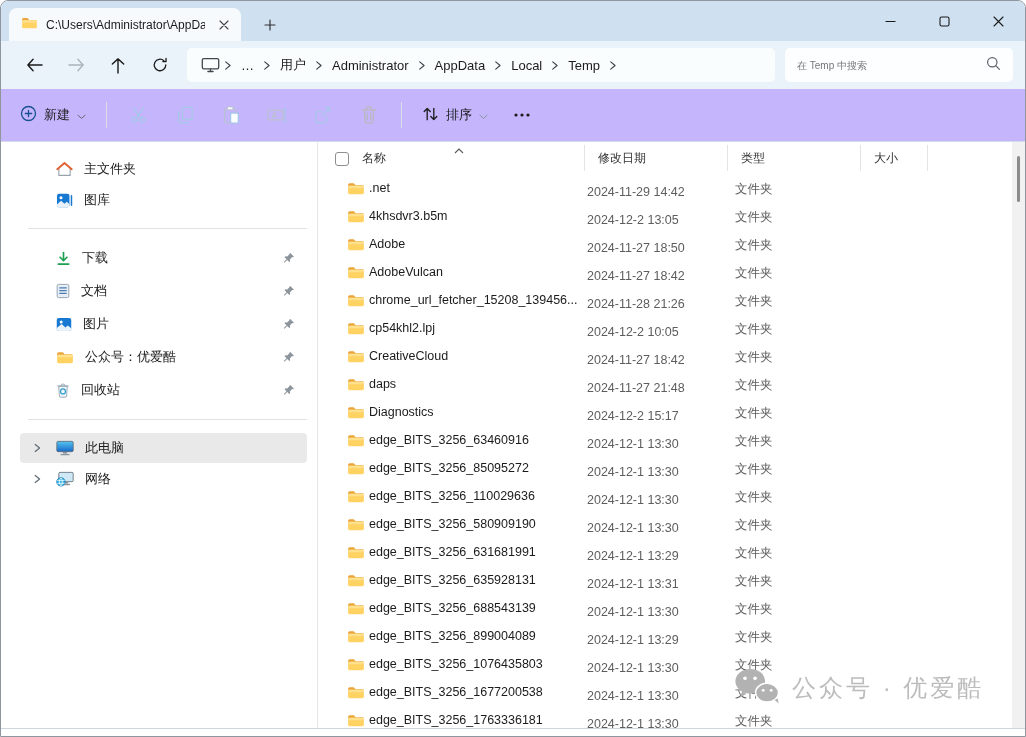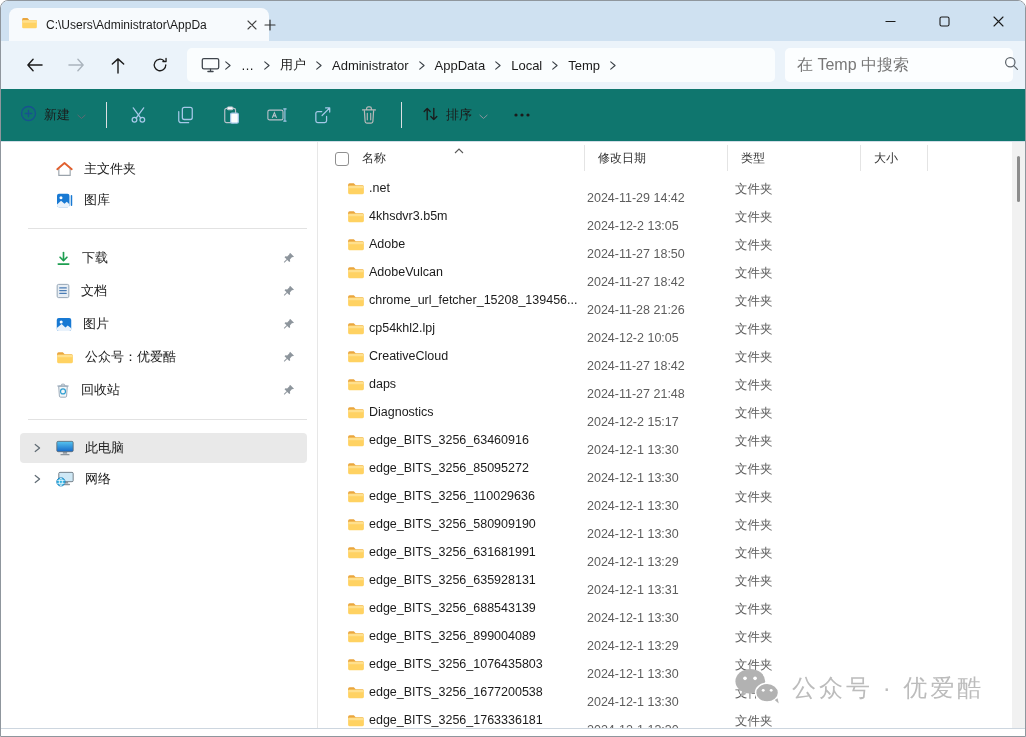--- a/index.html
+++ b/index.html
@@ -6,44 +6,44 @@
   html,body { background:#fff; }
   body { font-family:"Liberation Sans","DejaVu Sans",sans-serif; }
   .window{
     position:relative; width:1026px; height:737px; overflow:hidden;
     border:1px solid #8f969d; border-radius:8px 8px 0 0; background:#fff;
     display:flex; flex-direction:column;
   }
   
   .tabbar{ height:40px; background:#cfe1f1; position:relative; flex:0 0 40px; }
   .tab{
-    position:absolute; left:8px; top:7px; width:260px; height:33px;
+    position:absolute; left:8px; top:7px; width:232px; height:33px;
     background:#f7fafd; border-radius:8px 8px 0 0;
     display:flex; align-items:center; padding:0 6px 0 12px; gap:8px;
   }
   .tab-title{ font-size:12px; color:#1b1b1b; white-space:nowrap; overflow:hidden; flex:1; }
   .tab-close{ width:22px; height:22px; border-radius:4px; display:flex; align-items:center; justify-content:center; }
   .newtab{ position:absolute; left:254px; top:9px; width:30px; height:30px; border-radius:4px;
     display:flex; align-items:center; justify-content:center; font-size:18px; color:#333; }
   .wincontrols{ position:absolute; right:0; top:0; height:40px; display:flex; }
   .winbtn{ width:54px; height:40px; display:flex; align-items:center; justify-content:center; }
   
   .navrow{ height:48px; background:#ebf3fa; display:flex; align-items:center; padding:0 12px; flex:0 0 48px; }
   .navbtn{ width:42px; height:36px; display:flex; align-items:center; justify-content:center; border-radius:4px; }
   .crumbbox{ height:34px; background:#fafdfe; border-radius:5px; flex:1; margin-left:6px;
     display:flex; align-items:center; padding:0 8px; overflow:hidden; }
   .crumb{ font-size:13px; color:#1b1b1b; padding:0 7px; white-space:nowrap; }
   .crumb-sep{ display:flex; align-items:center; padding:0 2px; }
   .searchbox{ width:228px; height:34px; background:#fcfeff; border-radius:5px; margin-left:10px;
     display:flex; align-items:center; padding:0 12px; }
   .searchbox input{ border:none; outline:none; background:transparent; flex:1;
-    font-size:16px; color:#1b1b1b; font-family:inherit; }
+    font-size:10px; color:#1b1b1b; font-family:inherit; }
   .searchbox input::placeholder{ color:#777; }
   
-  .toolbar{ height:53px; background:#0f766e; border-bottom:1px solid #d2dde7;
+  .toolbar{ height:53px; background:#c4b5fd; border-bottom:1px solid #d2dde7;
     display:flex; align-items:center; padding:0 8px; flex:0 0 53px; }
   .tbtn{ display:flex; align-items:center; gap:7px; padding:0 11px; height:36px; border-radius:4px;
     font-size:13px; color:#1b1b1b; white-space:nowrap; }
   .ticon{ width:46px; height:36px; display:flex; align-items:center; justify-content:center; border-radius:4px; }
   .tsep{ width:1px; height:26px; background:#dcdfe2; margin:0 9px; }
   .toolbar-right{ margin-left:auto; display:flex; align-items:center; padding-right:10px; }
   
   .content{ flex:1; display:flex; position:relative; background:#fff; overflow:hidden; }
   .sidebar{ width:300px; flex:0 0 300px; padding-top:12px; border-right:1px solid #e7e7e7; position:relative;margin-left:17px; }
   .side-item{ height:30px; margin:0 10px 1px 2px; border-radius:4px; position:relative;
@@ -57,21 +57,21 @@
   .filearea{ flex:1; position:relative; }
   .listheader{ height:33px; position:relative; font-size:12px; color:#333; }
   .hdr-check{ position:absolute; left:17px; top:10px; width:14px; height:14px;
     border:1px solid #8f8f8f; border-radius:3px; background:#fff; }
   .hdr-col{ position:absolute; top:8px; }
   .hdr-sep{ position:absolute; top:3px; height:26px; width:1px; background:#e4e4e4; }
   .sortcaret{ position:absolute; left:136px; top:1px; }
   .row{ height:28px; position:relative; font-size:12.5px; }
   .row .f-icon{ position:absolute; left:29px; top:6px; }
   .row .f-name{ position:absolute; left:51px; top:6px; color:#1b1b1b; white-space:nowrap;text-align:right; }
-  .row .f-date{ position:absolute; left:269px; top:16px; color:#5d5d5d; white-space:nowrap; }
+  .row .f-date{ position:absolute; left:269px; top:10px; color:#5d5d5d; white-space:nowrap; }
   .row .f-type{ position:absolute; left:417px; top:6px; color:#5d5d5d; white-space:nowrap; }
   .row .f-size{ position:absolute; left:544px; top:6px; color:#5d5d5d; }
   
   .scrollbar{ position:absolute; right:0; top:0; bottom:0; width:13px; background:#f1f1f1; }
   .scroll-thumb{ position:absolute; left:5px; top:14px; width:3px; height:46px; background:#8c8c8c; border-radius:2px; }
   
   .watermark{ position:absolute; left:733px; top:524px; display:flex; align-items:center; gap:12px;
     pointer-events:none; z-index:5; }
   .watermark .wm-text{ font-size:24px; color:#bcbcbc; letter-spacing:3px; white-space:nowrap; }
   .bottomstrip{ height:8px; background:#fff; border-top:1px solid #cdd6df; flex:0 0 8px; }

